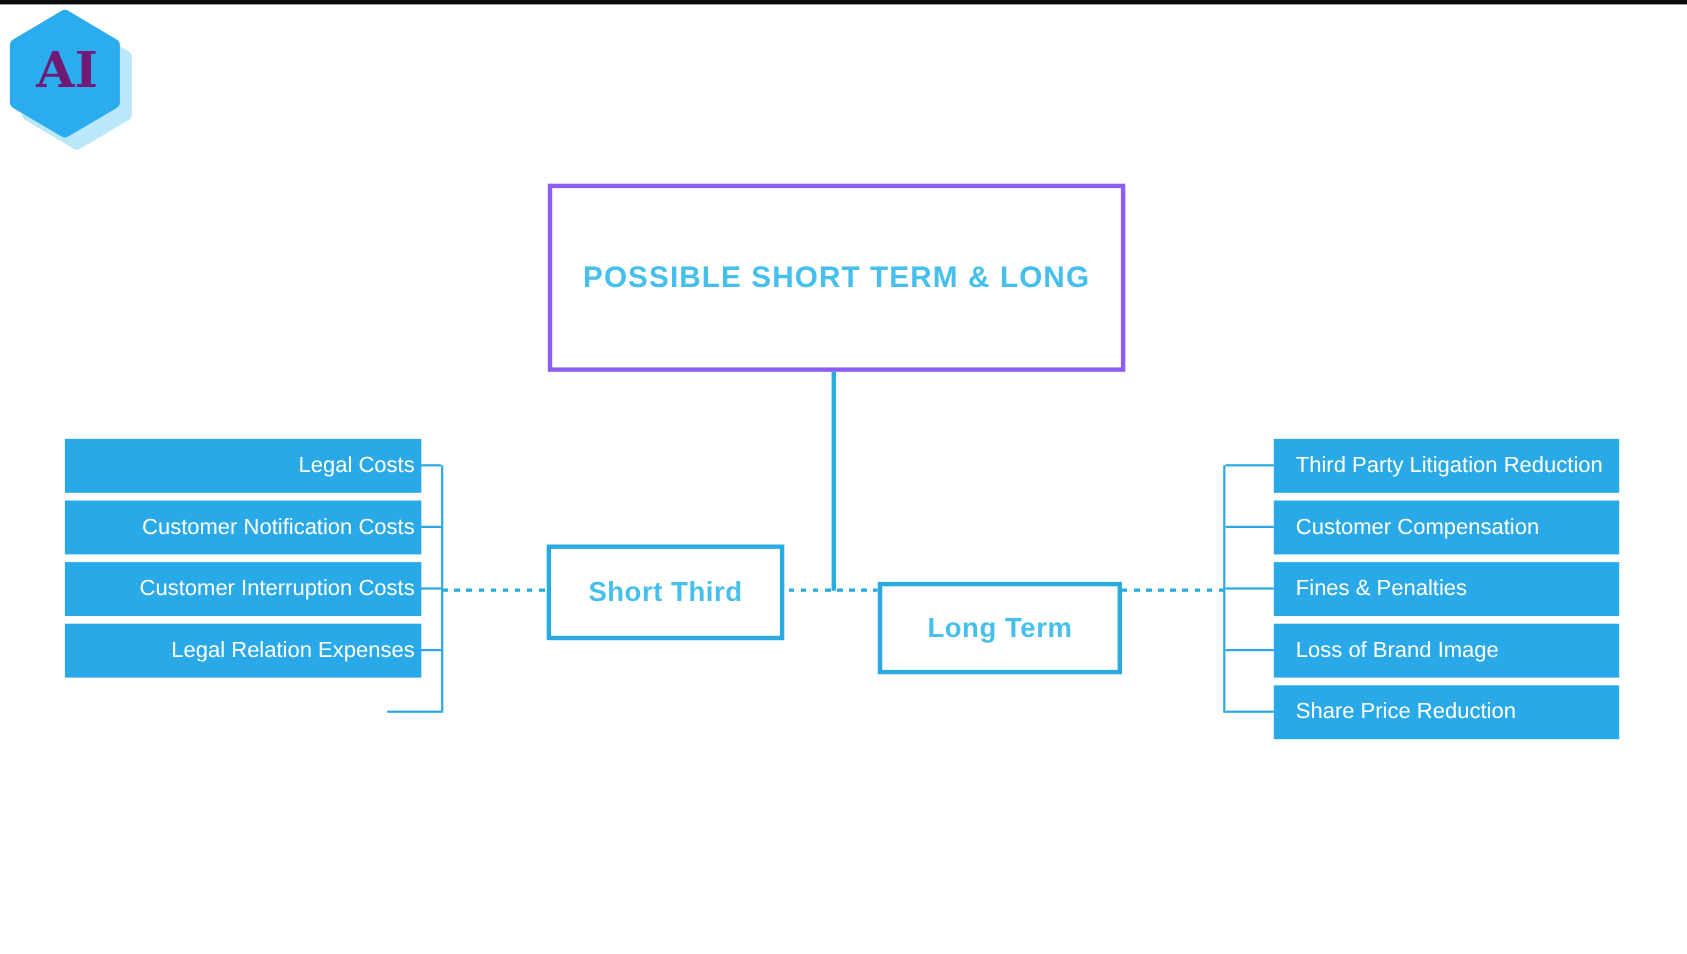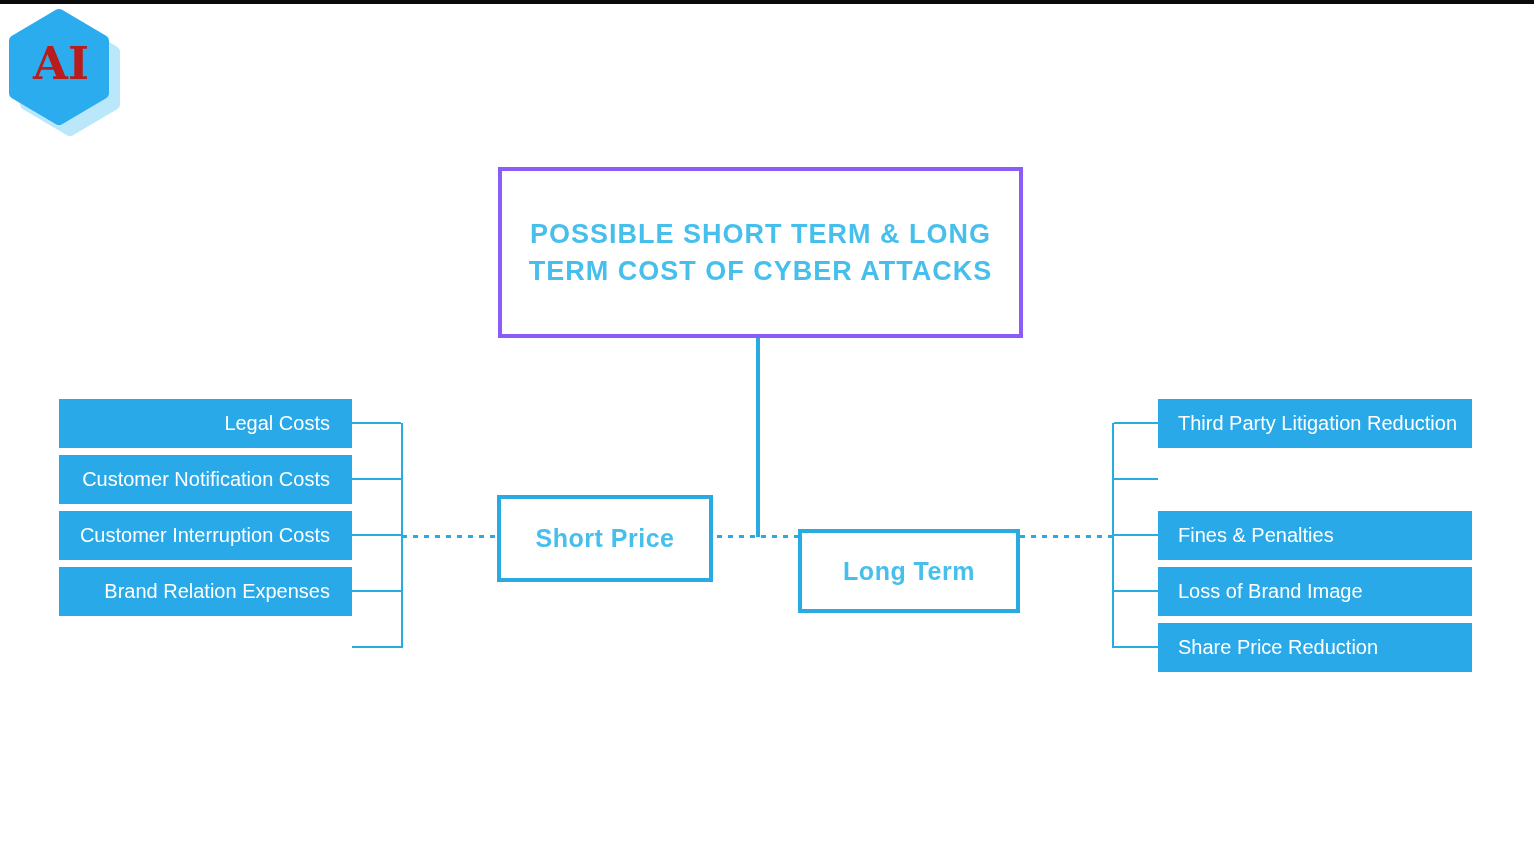--- a/index.html
+++ b/index.html
@@ -7,21 +7,21 @@
     position:relative; width:1534px; height:867px; overflow:hidden;
     background:#ffffff; font-family:"Liberation Sans", sans-serif;
   }
   .topbar { position:absolute; left:0; top:0; width:1534px; height:4px; background:#0a0a0a; }
 
   
   .logo { position:absolute; left:6px; top:6px; width:320px; height:130px; }
   .logo svg { position:absolute; left:0; top:0; }
   .logo-ai {
     position:absolute; left:23px; top:31px; width:64px; text-align:center;
-    font-family:"DejaVu Serif", serif; font-weight:bold; font-size:45px; color:#b91c1c;
+    font-family:"DejaVu Serif", serif; font-weight:bold; font-size:45px; color:#701a75;
   }
   .logo-name {
     position:absolute; left:104px; top:26px;
     font-size:47px; font-weight:bold; letter-spacing:-1px; color:#2d3a52;
   }
 
   
   .title-box {
     position:absolute; left:498px; top:167px; width:525px; height:171px;
     border:4px solid #8b5cf6; box-sizing:border-box; background:#ffffff;
@@ -55,41 +55,40 @@
   .vline-right { left:1112px; }
   .stub { position:absolute; height:2px; background:#29abe2; }
   .stub-l { left:352px;  width:49px; }
   .stub-r { left:1114px; width:44px; }
 
   
   .item {
     position:absolute; height:49px; background:#29a9e8; color:#ffffff;
     font-size:20px; line-height:49px; white-space:nowrap; box-sizing:border-box;
   }
-  .item-left  { left:59px;   width:293px; text-align:right; padding-right:22px; }
+  .item-left  { left:59px;   width:324px; text-align:right; padding-right:6px; }
   .item-right { left:1158px; width:314px; text-align:left;  padding-left:20px;  }
 </style>
 </head>
 <body>
 
 <div class="canvas">
 
   <div class="topbar"></div>
 
   <div class="logo">
     <svg width="122" height="136" viewBox="0 0 122 136">
       <polygon points="53,9 97,35 97,87 53,113 9,87 9,35" transform="translate(11,11)" fill="#a5e0f9" stroke="#a5e0f9" stroke-width="12" stroke-linejoin="round" opacity="0.75"></polygon>
       <polygon points="53,9 97,35 97,87 53,113 9,87 9,35" fill="#2bacee" stroke="#2bacee" stroke-width="12" stroke-linejoin="round"></polygon>
     </svg>
     <span class="logo-ai">AI</span>
   </div>
 
   <div class="title-box">
     <div class="title-line">POSSIBLE SHORT TERM &amp; LONG</div>
-    <div class="title-line">TERM COST OF CYBER ATTACKS</div>
   </div>
 
   <div class="vdrop"></div>
   <div class="dash dash-left"></div>
   <div class="dash dash-mid"></div>
   <div class="dash dash-right"></div>
 
   <div class="vline vline-left"></div>
   <div class="vline vline-right"></div>
 
@@ -99,29 +98,30 @@
   <div class="stub stub-l" style="top:590px"></div>
   <div class="stub stub-l" style="top:646px"></div>
 
   <div class="stub stub-r" style="top:422px"></div>
   <div class="stub stub-r" style="top:478px"></div>
   <div class="stub stub-r" style="top:534px"></div>
   <div class="stub stub-r" style="top:590px"></div>
   <div class="stub stub-r" style="top:646px"></div>
 
   <div class="node node-short">
-    <span class="node-label">Short Price</span>
+    <span class="node-label">Short Third</span>
   </div>
   <div class="node node-long">
     <span class="node-label">Long Term</span>
   </div>
 
   <div class="item item-left" style="top:399px">Legal Costs</div>
   <div class="item item-left" style="top:455px">Customer  Notification Costs</div>
   <div class="item item-left" style="top:511px">Customer Interruption Costs</div>
-  <div class="item item-left" style="top:567px">Brand Relation Expenses</div>
+  <div class="item item-left" style="top:567px">Legal Relation Expenses</div>
 
   <div class="item item-right" style="top:399px">Third Party Litigation Reduction</div>
+  <div class="item item-right" style="top:455px">Customer Compensation</div>
   <div class="item item-right" style="top:511px">Fines &amp; Penalties</div>
   <div class="item item-right" style="top:623px">Share Price Reduction</div>
   <div class="item item-right" style="top:567px">Loss of Brand Image</div>
 
 </div>
 
 </body></html>

